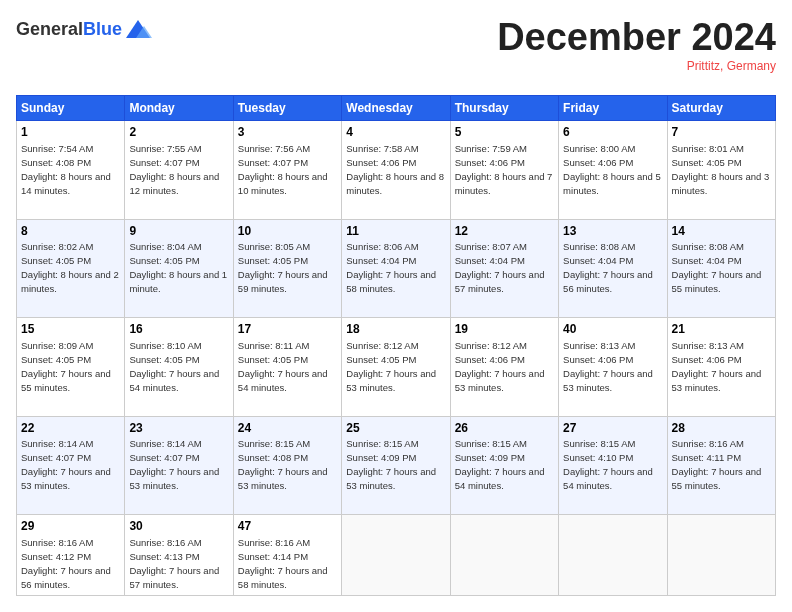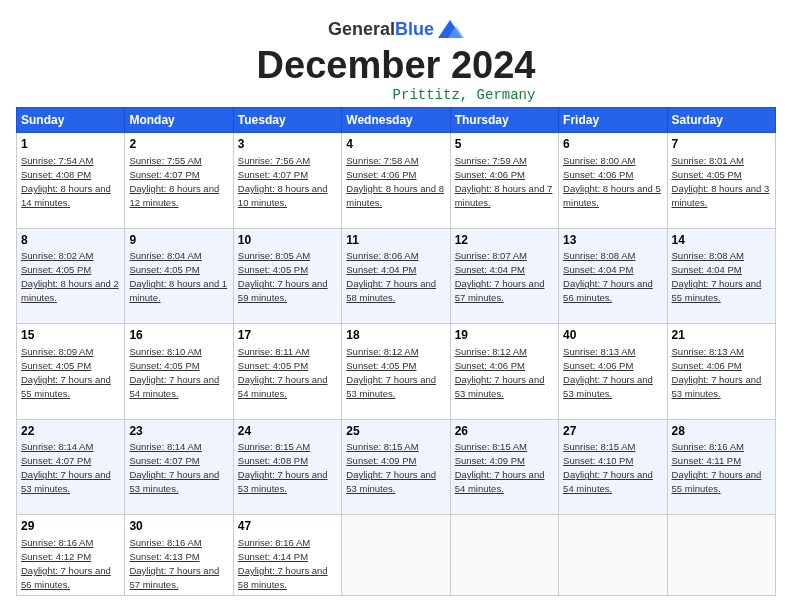--- a/index.html
+++ b/index.html
@@ -13,23 +13,22 @@
     .container {
       width: 792px;
       height: 612px;
       padding: 16px;
       display: flex;
       flex-direction: column;
     }
     .header {
       display: flex;
       justify-content: space-between;
-      align-items: center;
-      margin-bottom: 4px;
-      flex-direction: column;
+      align-items: flex-start;
+      margin-bottom: 22px;
     }
     .logo {
       display: flex;
       align-items: center;
     }
     .logo-text {
       font-size: 18px;
       font-weight: bold;
       line-height: 1.1;
     }
@@ -42,23 +41,22 @@
     }
     .title-area {
       text-align: right;
     }
     .month-title {
       font-size: 38px;
       font-weight: bold;
       color: #222;
     }
     .location {
-      font-size: 14px;
-      color: #15803d;
-      font-family: Liberation Mono, monospace;
+      font-size: 12px;
+      color: #ef4444;
     }
     .calendar {
       flex: 1;
       border-collapse: collapse;
       width: 100%;
       font-size: 10px;
     }
     .calendar th {
       background: #2563eb;
       color: #fff;
@@ -82,21 +80,20 @@
     .day-num {
       font-size: 12px;
       font-weight: bold;
       display: block;
       margin-bottom: 1px;
     }
     .day-info {
       color: #333;
       font-size: 9.5px;
       line-height: 1.45;
-      text-decoration: underline;
     }
     .empty-cell {
       background: #f9f9f9 !important;
     }
     .last-row td {
       height: 70px;
     }
   </style>
 </head>
 <body>

